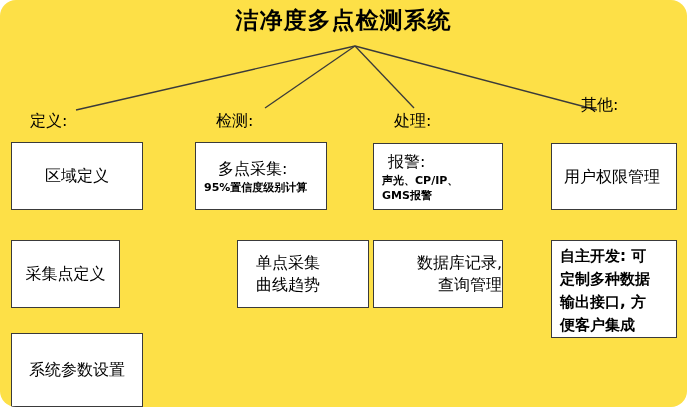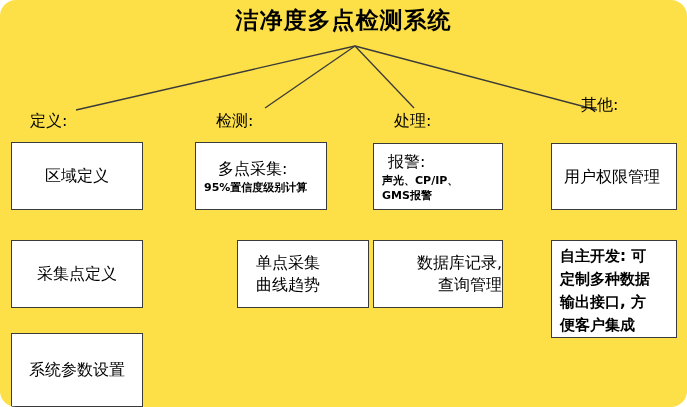--- a/index.html
+++ b/index.html
@@ -115,21 +115,21 @@
   <div class="node-box" style="left:373px; top:143px; width:130px; height:67px;">
     <div class="node-head pad-l14">报警:</div>
     <div class="node-sub pad-l8">声光、CP/IP、
 GMS报警</div>
   </div>
 
   <div class="node-box" style="left:551px; top:143px; width:126px; height:67px;">
     <div class="node-text pad-l12">用户权限管理</div>
   </div>
 
-  <div class="node-box" style="left:11px; top:240px; width:132px; height:68px;">
+  <div class="node-box" style="left:11px; top:240px; width:109px; height:68px;">
     <div class="node-text center">采集点定义</div>
   </div>
 
   <div class="node-box" style="left:195px; top:240px; width:132px; height:68px;margin-left:42px;">
     <div class="node-text pad-l18">单点采集
 曲线趋势</div>
   </div>
 
   <div class="node-box" style="left:373px; top:240px; width:130px; height:68px;text-align:right;">
     <div class="node-text pad-l14">数据库记录,

